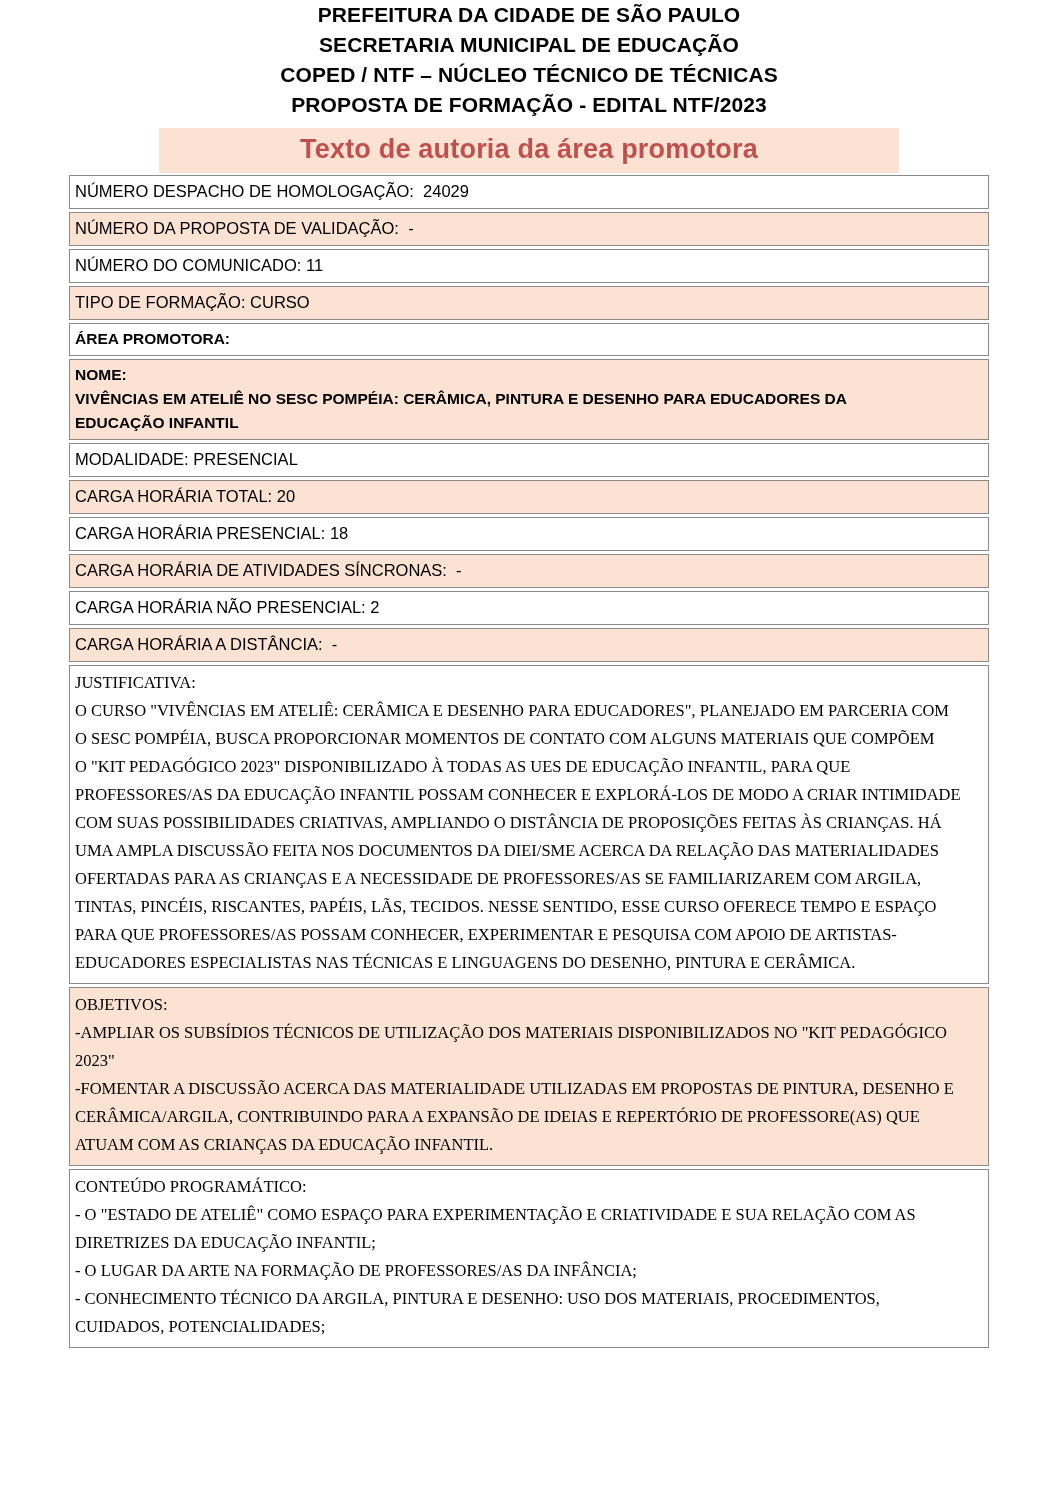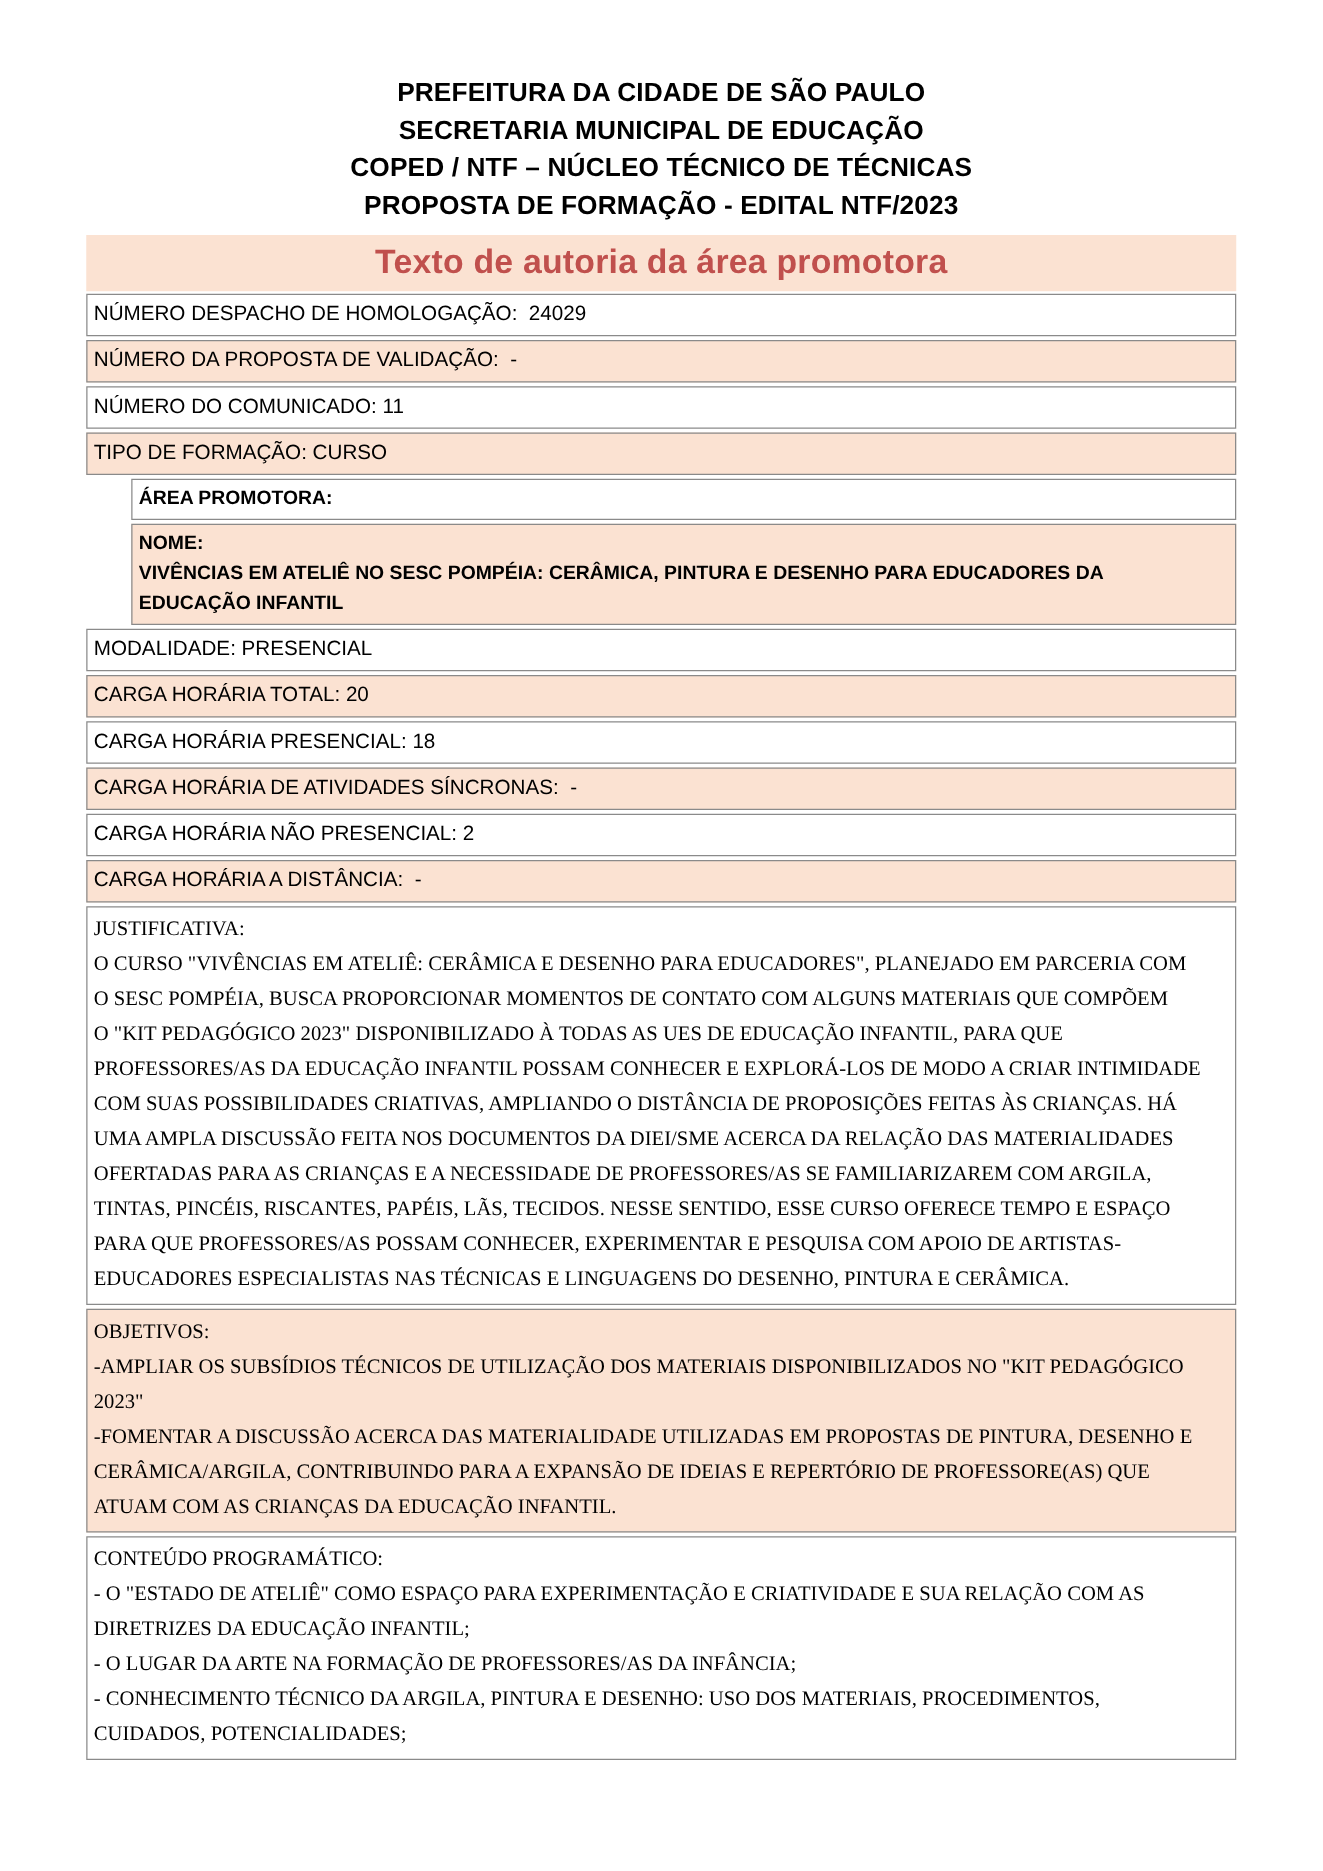--- a/index.html
+++ b/index.html
@@ -20,36 +20,35 @@
     position: relative;
     width: 1058px;
     min-height: 1497px;
     box-sizing: border-box;
     padding: 0;
     background: #ffffff;
   }
 
   
   .doc-header {
-    padding-top: 60px;
     text-align: center;
   }
   .doc-header .hline {
     font-size: 21px;
     font-weight: bold;
     line-height: 30px;
     letter-spacing: 0.1px;
     color: #000;
     white-space: nowrap;
   }
 
   
   .title-band {
     margin: 8px auto 0 auto;
-    width: 920px;
+    width: 740px;
     background: #FBE2D2;
     text-align: center;
     padding: 4px 0 7px 0;
   }
   .title-band .title-text {
     font-size: 27px;
     font-weight: bold;
     color: #C0504D;
     line-height: 34px;
     letter-spacing: 0.2px;
@@ -66,21 +65,21 @@
     box-sizing: border-box;
     border: 1px solid #8a8a8a;
     background: #ffffff;
     margin-bottom: 3px;
     padding: 3px 4px 4px 5px;
     font-size: 16.5px;
     line-height: 25px;
     color: #000000;
   }
   .row.peach { background: #FBE2D2; }
-  .row.bold  { font-weight: bold; font-size: 15.5px; line-height: 24px; margin-left: 36px; }
+  .row.bold  { font-weight: bold; font-size: 15.5px; line-height: 24px; }
 
   .row .ln { display: block; white-space: pre-wrap; }
   .row.block { line-height: 28px; font-size: 16.5px; padding-bottom: 6px; }
   .row.block .ln { white-space: pre-wrap; font-family: Liberation Serif, serif; }
 </style>
 </head>
 <body>
 
 <div class="page">
 

